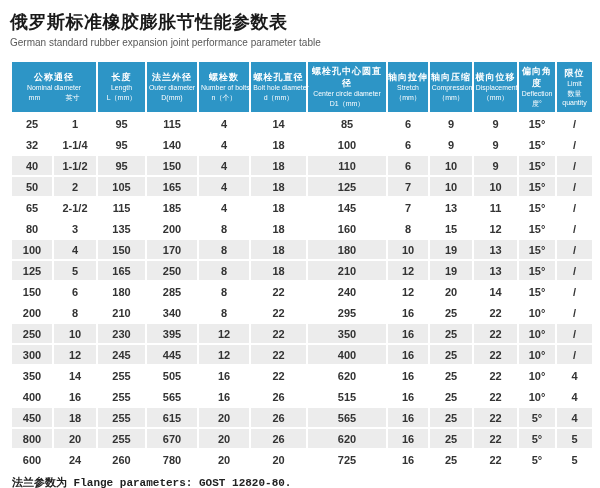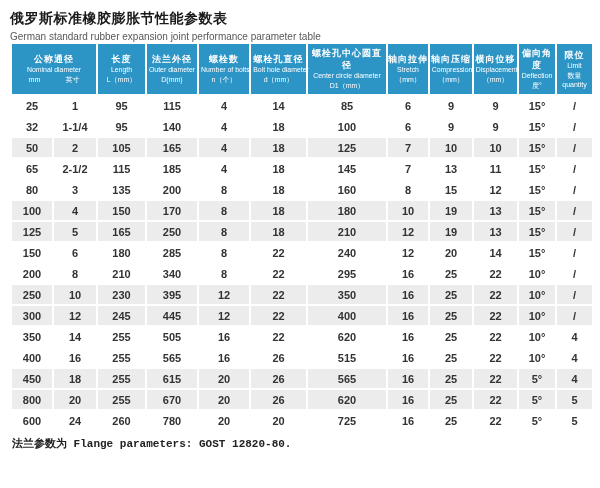--- a/index.html
+++ b/index.html
@@ -4,28 +4,28 @@
 <style>
   * { margin: 0; padding: 0; box-sizing: border-box; }
   html, body { background: #ffffff; }
   body {
     width: 600px; height: 488px;
     font-family: "Liberation Sans", "DejaVu Sans", sans-serif;
     color: #333; overflow: hidden;
   }
   .page { padding: 8px 8px 0 10px; }
   .title {
-    font-size: 14px; font-weight: bold; color: #1a1a1a;
+    font-size: 18px; font-weight: bold; color: #1a1a1a;
     letter-spacing: 0.5px; margin-top: 2px;
   }
   .subtitle { font-size: 10px; color: #585858; margin-top: 3px; }
   table.param {
     width: 584px; table-layout: fixed;
     border-collapse: separate; border-spacing: 2px;
-    margin-top: 0;
+    margin-top: 12px;
   }
   thead th {
     background: #2d95c6; color: #fff; font-weight: normal;
     vertical-align: middle; padding: 3px 0 4px 0; height: 42px;
   }
   .h-cn { font-size: 9px; font-weight: bold; letter-spacing: 1px; line-height: 12px; }
   .h-en { font-size: 7.5px; line-height: 10px; transform-origin: center; white-space: nowrap; transform: scale(0.92); }
   .h-unit { font-size: 7px; line-height: 9px; }
   .h-unit.split { display: flex; justify-content: space-around; padding: 0 4px; }
   tbody td {
@@ -147,20 +147,34 @@
           <td>4</td>
           <td>18</td>
           <td>100</td>
           <td>6</td>
           <td>9</td>
           <td>9</td>
           <td>15°</td>
           <td>/</td>
         </tr>
         <tr class="stripe">
+          <td>40</td>
+          <td>1-1/2</td>
+          <td>95</td>
+          <td>150</td>
+          <td>4</td>
+          <td>18</td>
+          <td>110</td>
+          <td>6</td>
+          <td>10</td>
+          <td>9</td>
+          <td>15°</td>
+          <td>/</td>
+        </tr>
+        <tr class="stripe">
           <td>50</td>
           <td>2</td>
           <td>105</td>
           <td>165</td>
           <td>4</td>
           <td>18</td>
           <td>125</td>
           <td>7</td>
           <td>10</td>
           <td>10</td>

